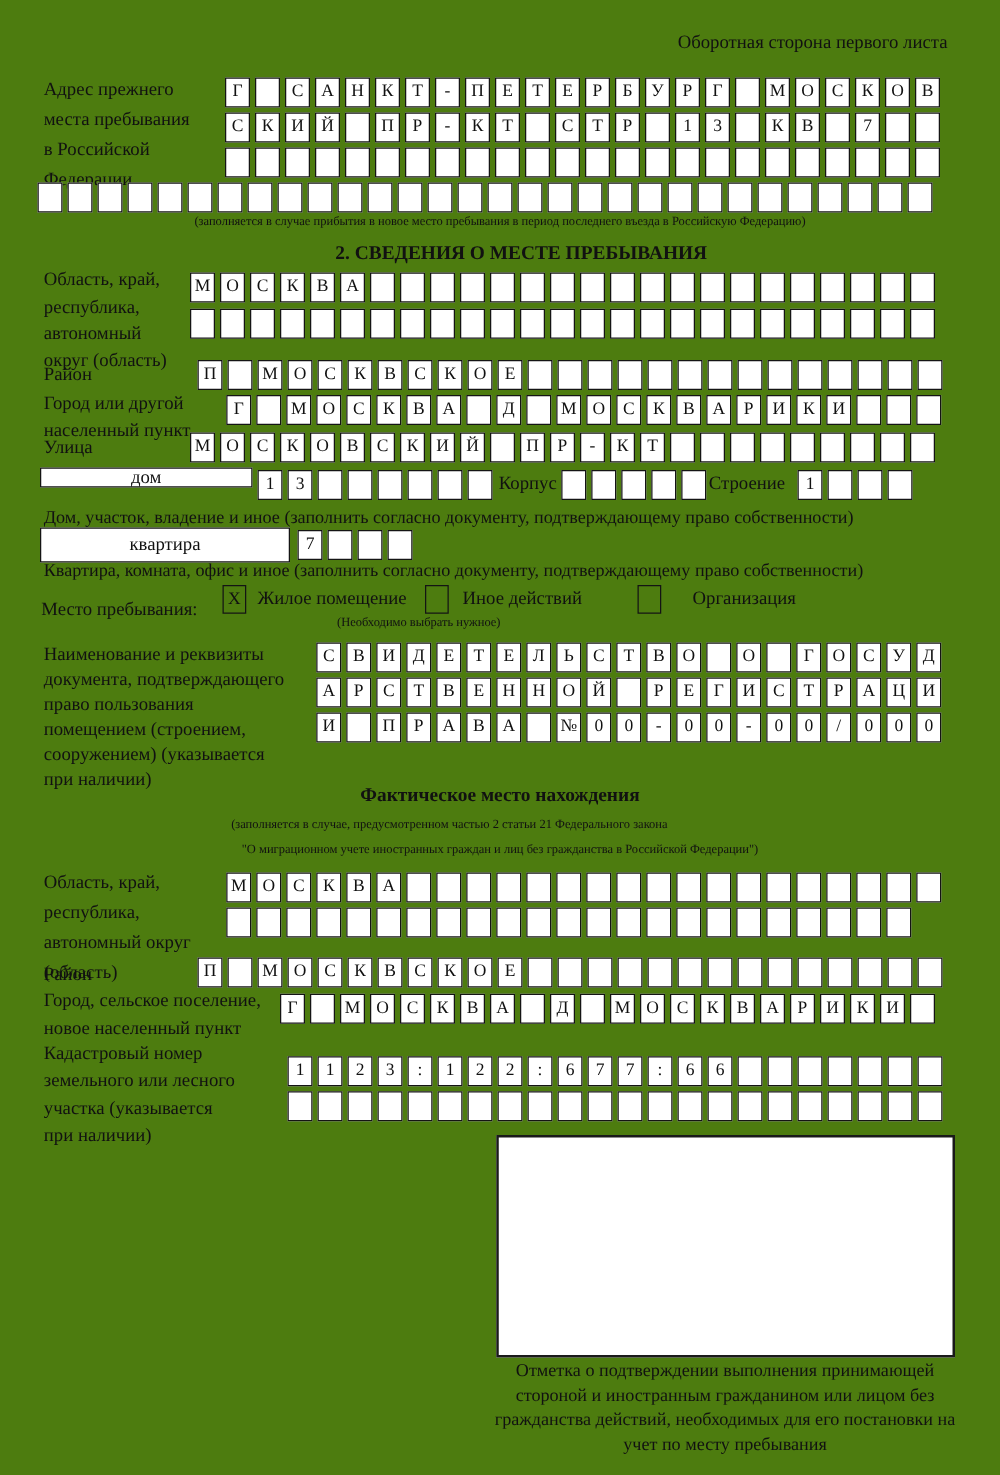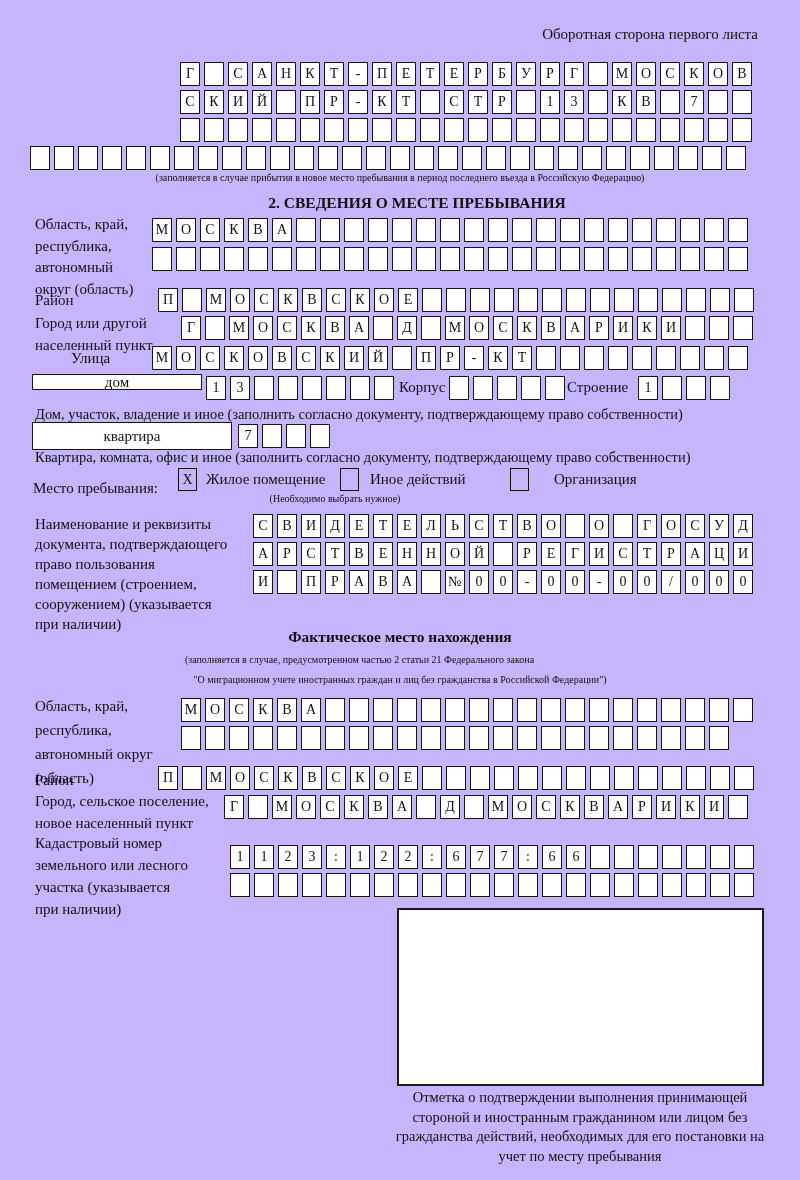--- a/index.html
+++ b/index.html
@@ -1,16 +1,16 @@
 <!DOCTYPE html>
 <html><head>
 <meta charset="utf-8">
 <style>
   html,body{margin:0;padding:0;background:#fff;}
-  #page{position:relative;width:800px;height:1180px;background:#c4b5fd;
+  #page{position:relative;width:800px;height:1180px;background:#4d7c0f;
         font-family:"Liberation Serif","DejaVu Serif",serif;color:#111;overflow:hidden;}
   .lbl{position:absolute;font-size:15px;line-height:24px;white-space:pre-line;}
   .lbl.tight{line-height:21.5px;}
   .lbl.mid{line-height:22px;}
   .lbl.doc{line-height:20px;}
   .cap{position:absolute;font-size:10px;text-align:center;}
   .ttl{position:absolute;font-weight:bold;font-size:15.5px;text-align:center;width:100%;}
   .cellrow{position:absolute;display:flex;gap:4px;}
   .cell{width:20px;height:24px;box-sizing:border-box;border:1.5px solid #141414;background:#fff;
         display:flex;align-items:center;justify-content:center;font-size:14px;}
@@ -21,20 +21,24 @@
   .inline-lbl{position:absolute;font-size:15px;}
   .bigbox{position:absolute;border:2px solid #1a1a1a;background:#fff;}
 </style>
 </head>
 <body>
 
 <div id="page">
 
   <div class="lbl" style="top:22px;right:42px;font-size:15px;">Оборотная сторона первого листа</div>
 
+  <div class="lbl" style="left:35px;top:60px;">Адрес прежнего
+места пребывания
+в Российской
+Федерации</div>
   <div class="cellrow" style="left:180px;top:62px;">
       <span class="cell">Г</span>
       <span class="cell"></span>
       <span class="cell">С</span>
       <span class="cell">А</span>
       <span class="cell">Н</span>
       <span class="cell">К</span>
       <span class="cell">Т</span>
       <span class="cell">-</span>
       <span class="cell">П</span>
@@ -252,21 +256,21 @@
       <span class="cell">А</span>
       <span class="cell">Р</span>
       <span class="cell">И</span>
       <span class="cell">К</span>
       <span class="cell">И</span>
       <span class="cell"></span>
       <span class="cell"></span>
       <span class="cell"></span>
     </div>
 
-  <div class="lbl" style="left:35px;top:346px;margin-left:36px;">Улица</div>
+  <div class="lbl" style="left:35px;top:346px;">Улица</div>
   <div class="cellrow" style="left:152px;top:346px;">
       <span class="cell">М</span>
       <span class="cell">О</span>
       <span class="cell">С</span>
       <span class="cell">К</span>
       <span class="cell">О</span>
       <span class="cell">В</span>
       <span class="cell">С</span>
       <span class="cell">К</span>
       <span class="cell">И</span>

